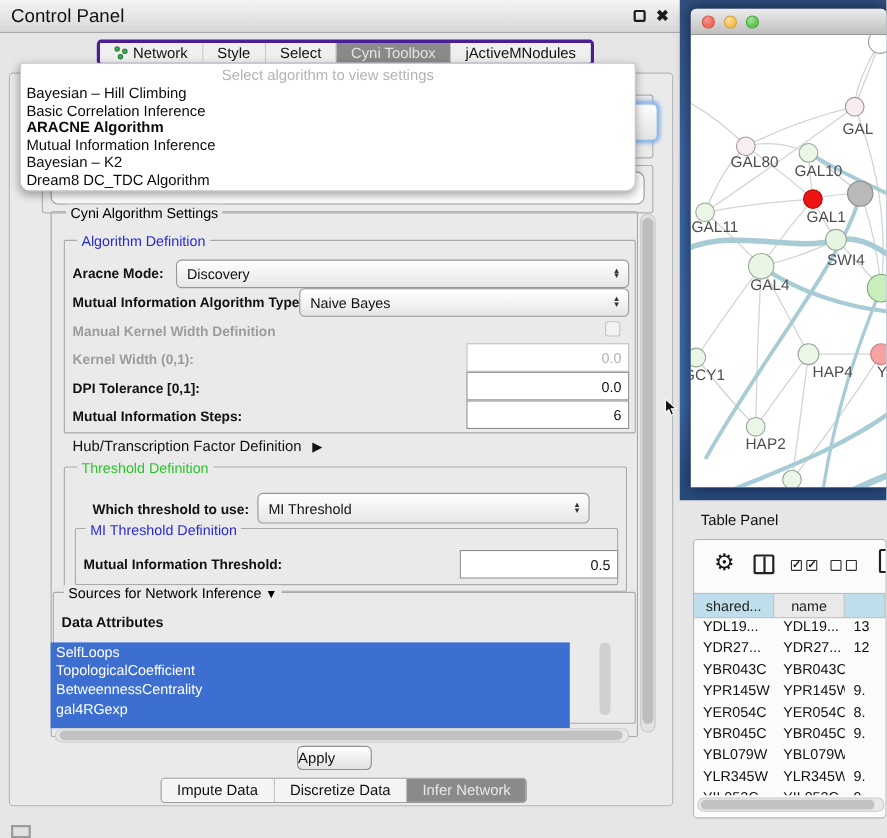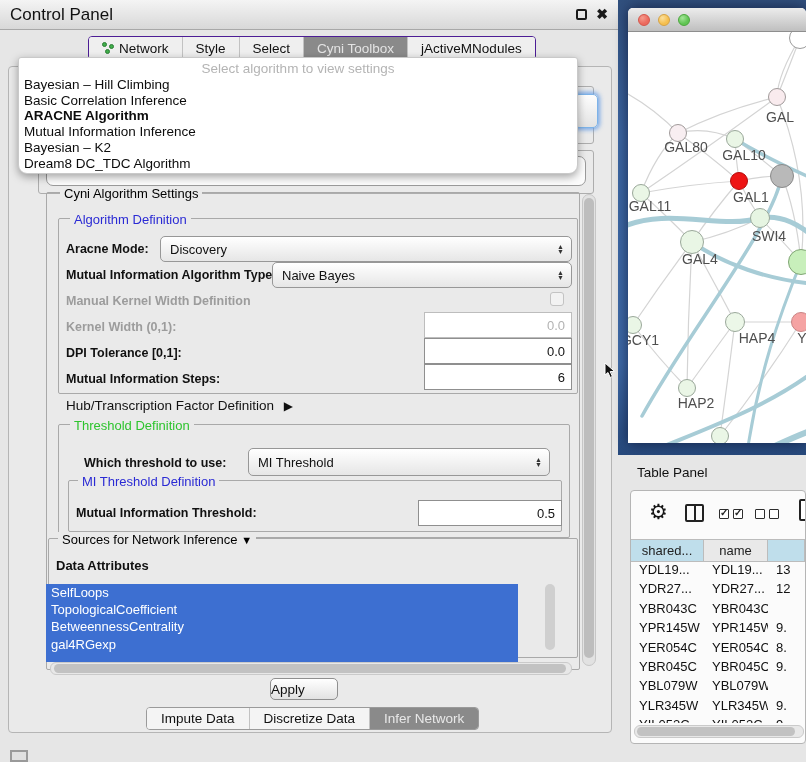--- a/index.html
+++ b/index.html
@@ -11,21 +11,21 @@
   
   .titlebar { left:0; top:0; width:618px; height:30px;
     background:linear-gradient(#f4f4f4,#d8d8d8); border-bottom:1px solid #a8a8a8;
     display:flex; align-items:center; padding:0 10px; }
   .titlebar .title { font-size:17px; color:#111; }
   .tb-icons { margin-left:auto; display:flex; gap:9px; align-items:center; }
   .float-ic { width:11px; height:11px; border:2px solid #1a1a1a; border-radius:2px; }
   .close-ic { font-size:14px; font-weight:bold; color:#1a1a1a; line-height:11px; }
 
   .tabbar { left:88px; top:36px; height:24px; display:flex; align-items:stretch;
-    border:1px solid #4c1d95; border-radius:4px; background:#efefef; overflow:hidden; }
+    border:3px solid #4c1d95; border-radius:4px; background:#efefef; overflow:hidden; }
   .tab { padding:0 13px; display:flex; align-items:center; gap:5px; font-size:13.5px; color:#111;
     border-right:1px solid #c2c2c2; background:#efefef; white-space:nowrap; }
   .tab:last-child { border-right:none; }
   .tab.sel { background:#8a8a8a; color:#e4e4e4; }
   .net-ic { width:12px; height:12px; position:relative; }
   .net-ic i { position:absolute; width:5px; height:5px; border-radius:50%; background:#3fae4a; border:1px solid #2c7d34; }
   .net-ic i:nth-child(1){left:0;top:0;} .net-ic i:nth-child(2){right:0;top:2px;} .net-ic i:nth-child(3){left:3px;bottom:0;}
 
   .panel { left:8px; top:66px; width:604px; height:667px; background:#eaeaea;
     border:1px solid #b5b5b5; border-radius:4px; }
@@ -221,21 +221,21 @@
 
   <span class="plain-label" style="left:66px; top:398px;">
     <span>Hub/Transcription Factor Definition</span>
     <span style="font-size:12px; margin-left:6px;">▶</span>
   </span>
 
   <div class="abs group" style="left:58px; top:424px; width:512px; height:114px;"></div>
   <span class="glabel" style="left:70px; top:418px; color:#2ec42e;">Threshold Definition</span>
 
   <span class="row-label" style="left:84px; top:456px;">Which threshold to use:</span>
-  <div class="combo" style="left:248px; top:448px; width:302px; height:28px;">
+  <div class="combo" style="left:234px; top:448px; width:302px; height:28px;">
     <span>MI Threshold</span>
     <span class="stepper">
         <span>▲</span>
         <span>▼</span>
       </span>
   </div>
 
   <div class="abs group" style="left:68px; top:480px; width:494px; height:52px;"></div>
   <span class="glabel" style="left:78px; top:474px; color:#2a2ad4;">MI Threshold Definition</span>
 

